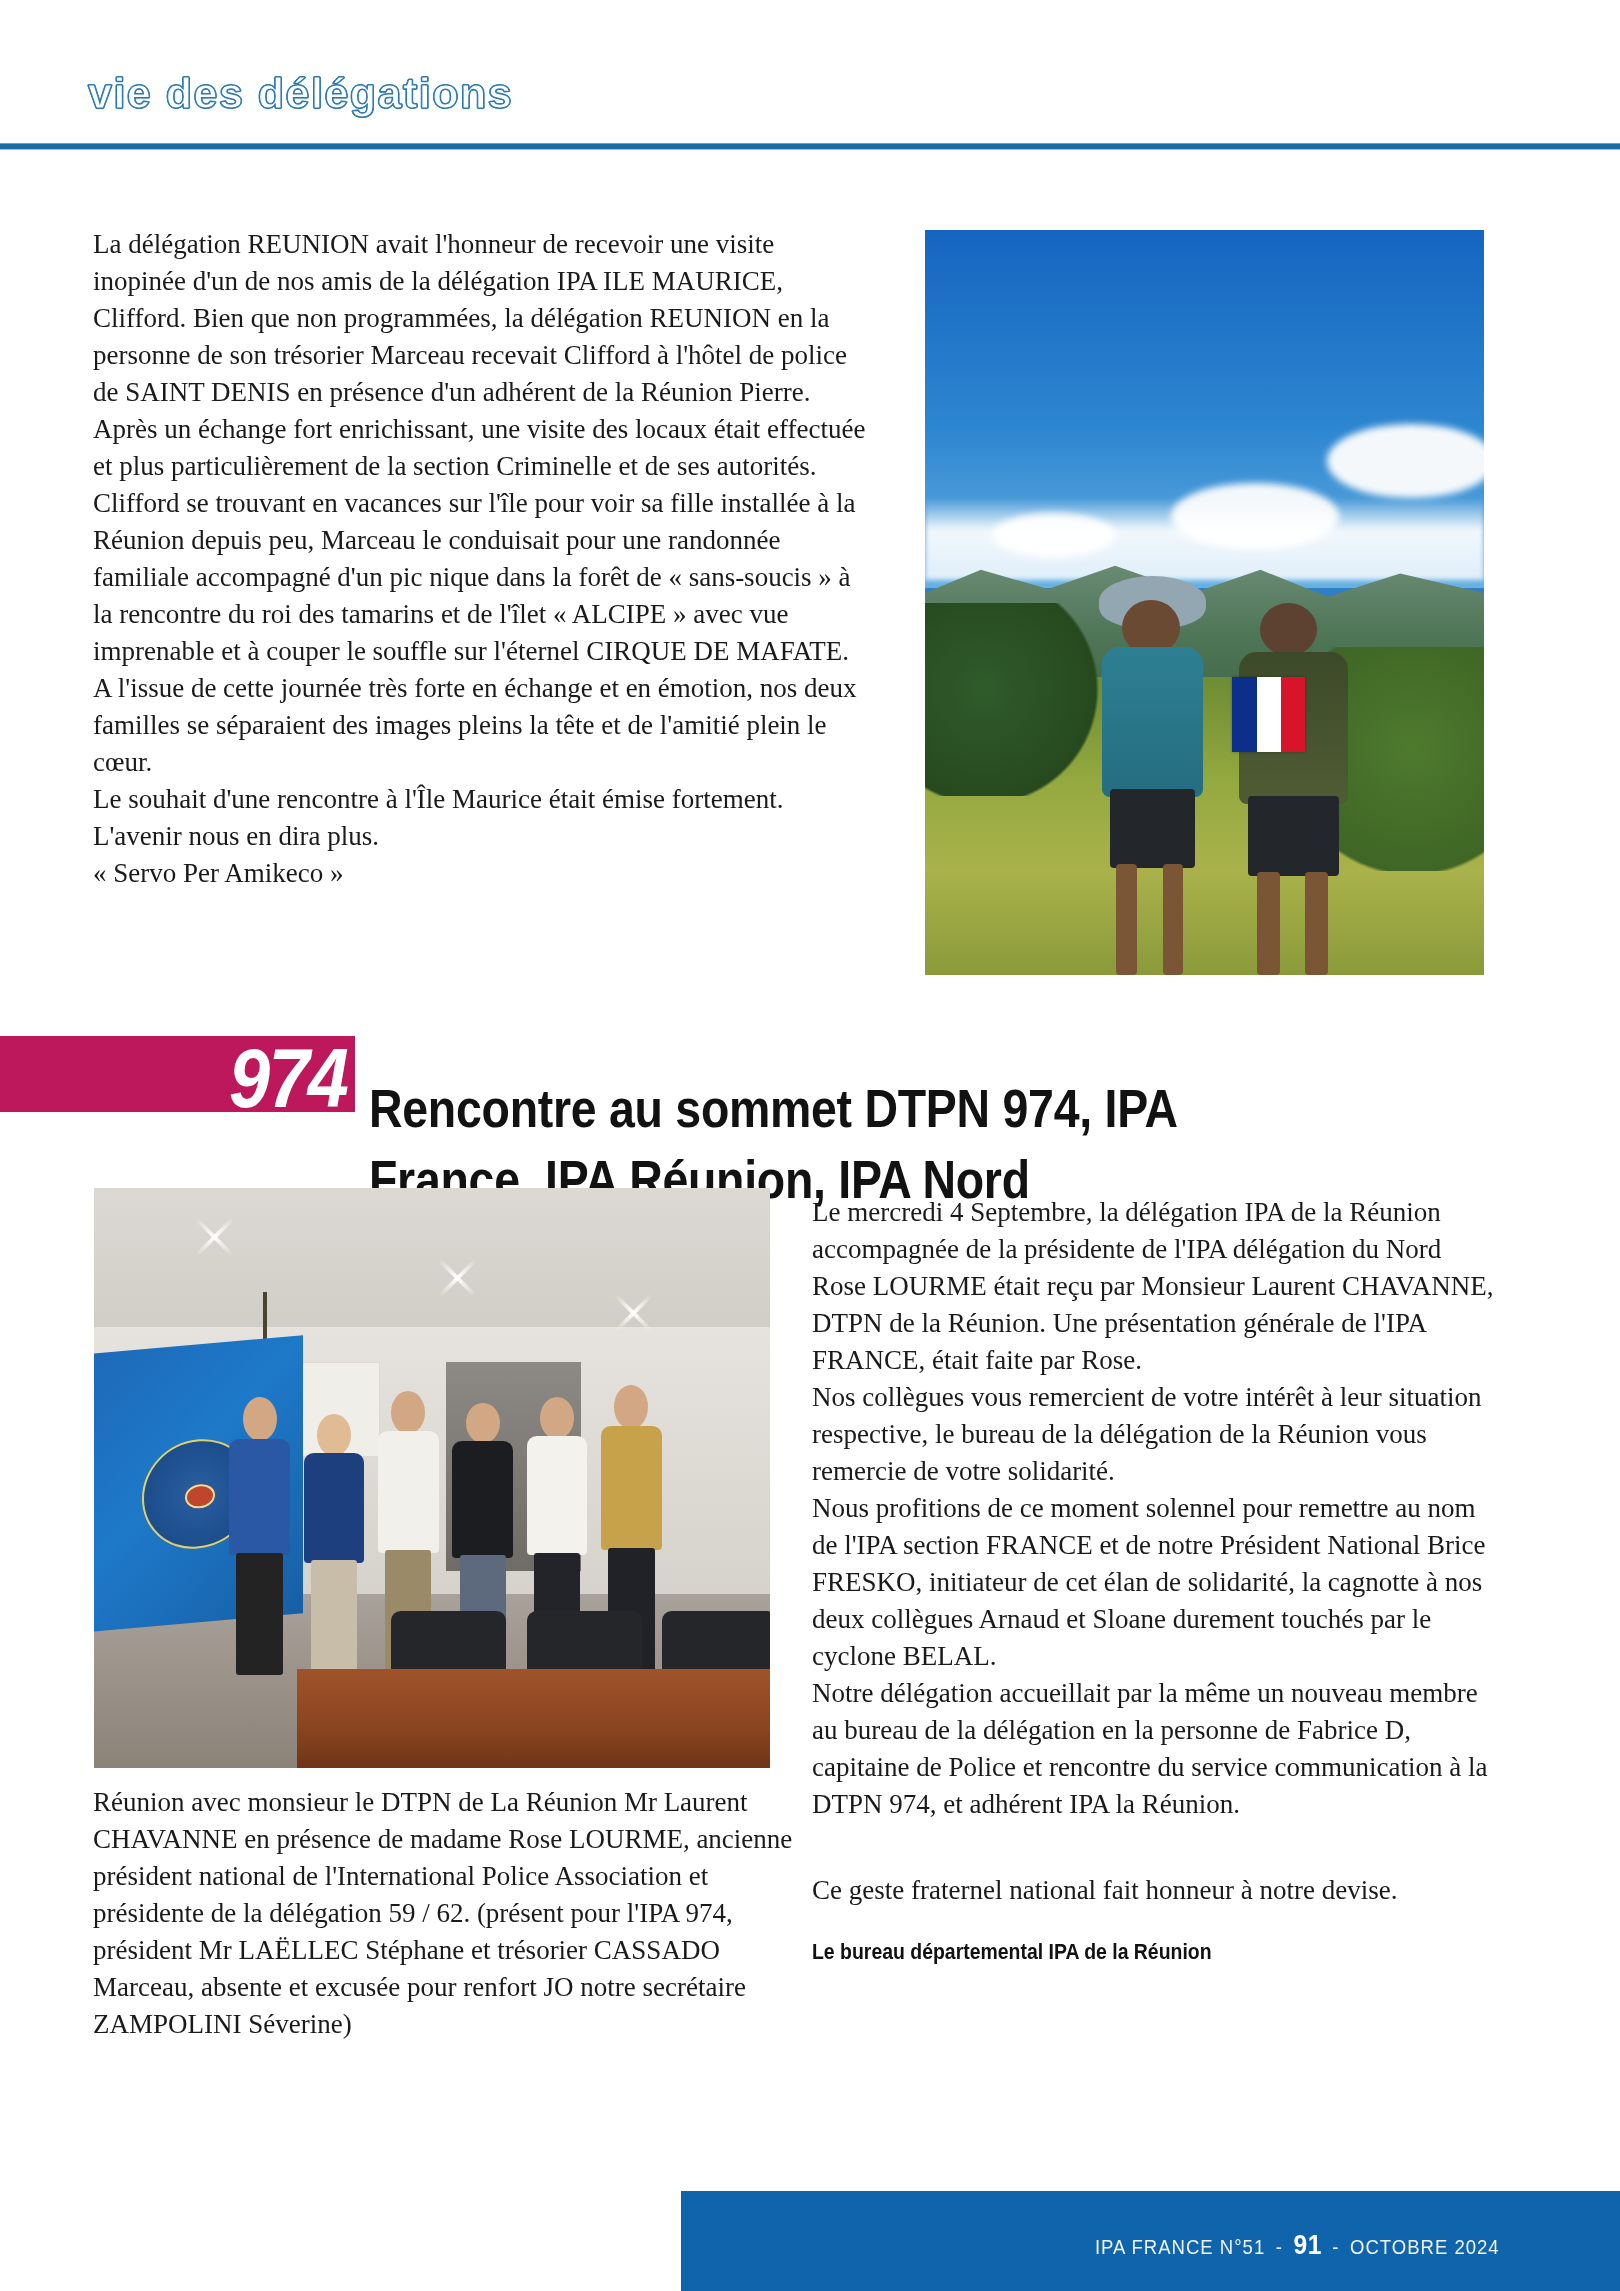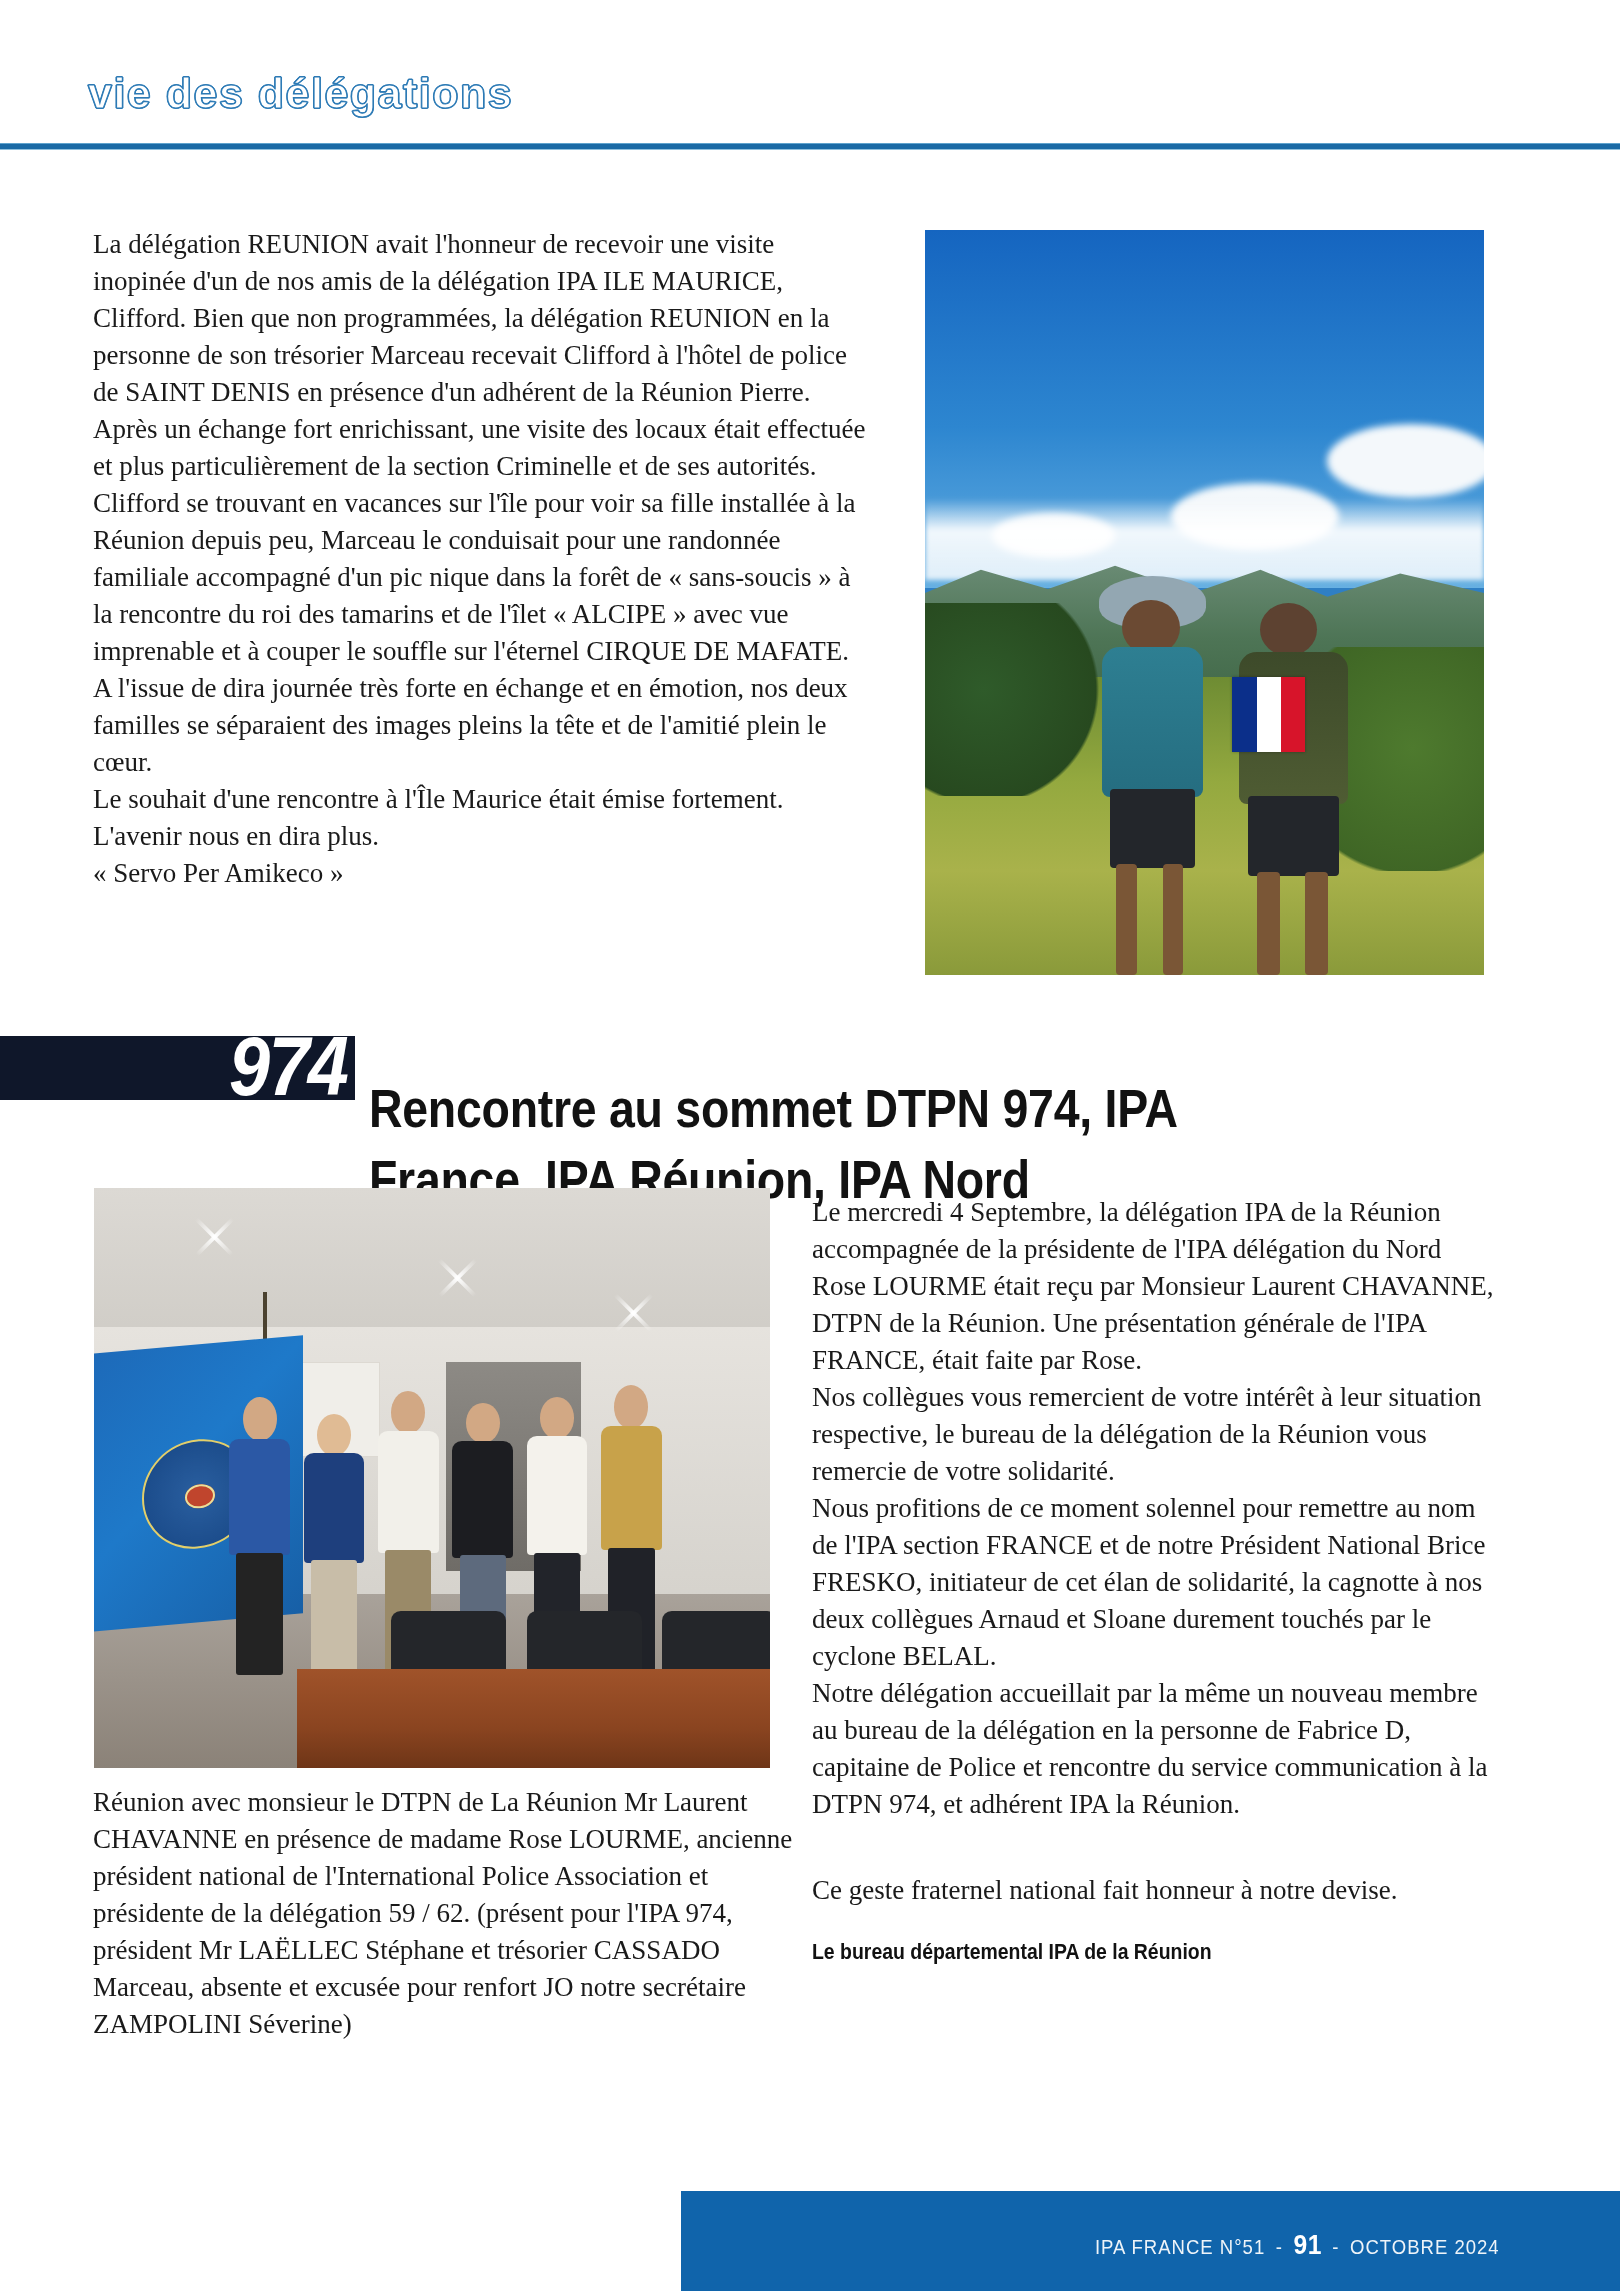--- a/index.html
+++ b/index.html
@@ -122,22 +122,22 @@
   .p-short{ position: absolute; background: #23262b; border-radius: 3.9px; }
   #flag-fr { position: absolute; display: flex; box-shadow: 0 0 2.9px rgba(0,0,0,.3); }
   #flag-fr i { display: block; height: 100%; }
 
   
   #banner-974 {
     position: absolute;
     left: 0;
     top: 1036px;
     width: 355px;
-    height: 64px;
-    background: #0f172a;
+    height: 76px;
+    background: #be185d;
     box-sizing: border-box;
   }
   #banner-974-label {
     position: absolute;
     right: 7.8px;
     bottom: -7.8px;
     font-family: "Liberation Sans", sans-serif;
     font-weight: bold;
     font-style: italic;
     font-size: 84px;
@@ -294,21 +294,21 @@
 <div id="page-header">
   <div id="section-title">vie des délégations</div>
   <div id="header-rule"></div>
 </div>
 
 <div id="article-top">
 
   <div id="top-text-column">
     <p class="body-par">La délégation REUNION avait l'honneur de recevoir une visite inopinée d'un de nos amis de la délégation IPA ILE MAURICE, Clifford. Bien que non programmées, la délégation REUNION en la personne de son trésorier Marceau recevait Clifford à l'hôtel de police de SAINT DENIS en présence d'un adhérent de la Réunion Pierre. Après un échange fort enrichissant, une visite des locaux était effectuée et plus particulièrement de la section Criminelle et de ses autorités.</p>
     <p class="body-par">Clifford se trouvant en vacances sur l'île pour voir sa fille installée à la Réunion depuis peu, Marceau le conduisait pour une randonnée familiale accompagné d'un pic nique dans la forêt de « sans-soucis » à la rencontre du roi des tamarins et de l'îlet « ALCIPE » avec vue imprenable et à couper le souffle sur l'éternel CIRQUE DE MAFATE.</p>
-    <p class="body-par">A l'issue de dira journée très forte en échange et en émotion, nos deux familles se séparaient des images pleins la tête et de l'amitié plein le cœur.</p>
+    <p class="body-par">A l'issue de cette journée très forte en échange et en émotion, nos deux familles se séparaient des images pleins la tête et de l'amitié plein le cœur.</p>
     <p class="body-par">Le souhait d'une rencontre à l'Île Maurice était émise fortement. L'avenir nous en dira plus.</p>
     <p class="body-par">« Servo Per Amikeco »</p>
   </div>
 
   <div id="photo-hike">
     <div class="sky"></div>
     <div class="cloud" style="left:44%;top:34%;width:30%;height:9%;"></div>
     <div class="cloud" style="left:12%;top:38%;width:22%;height:6%;"></div>
     <div class="cloud" style="left:72%;top:26%;width:30%;height:10%;"></div>
     <div class="cloudband"></div>

